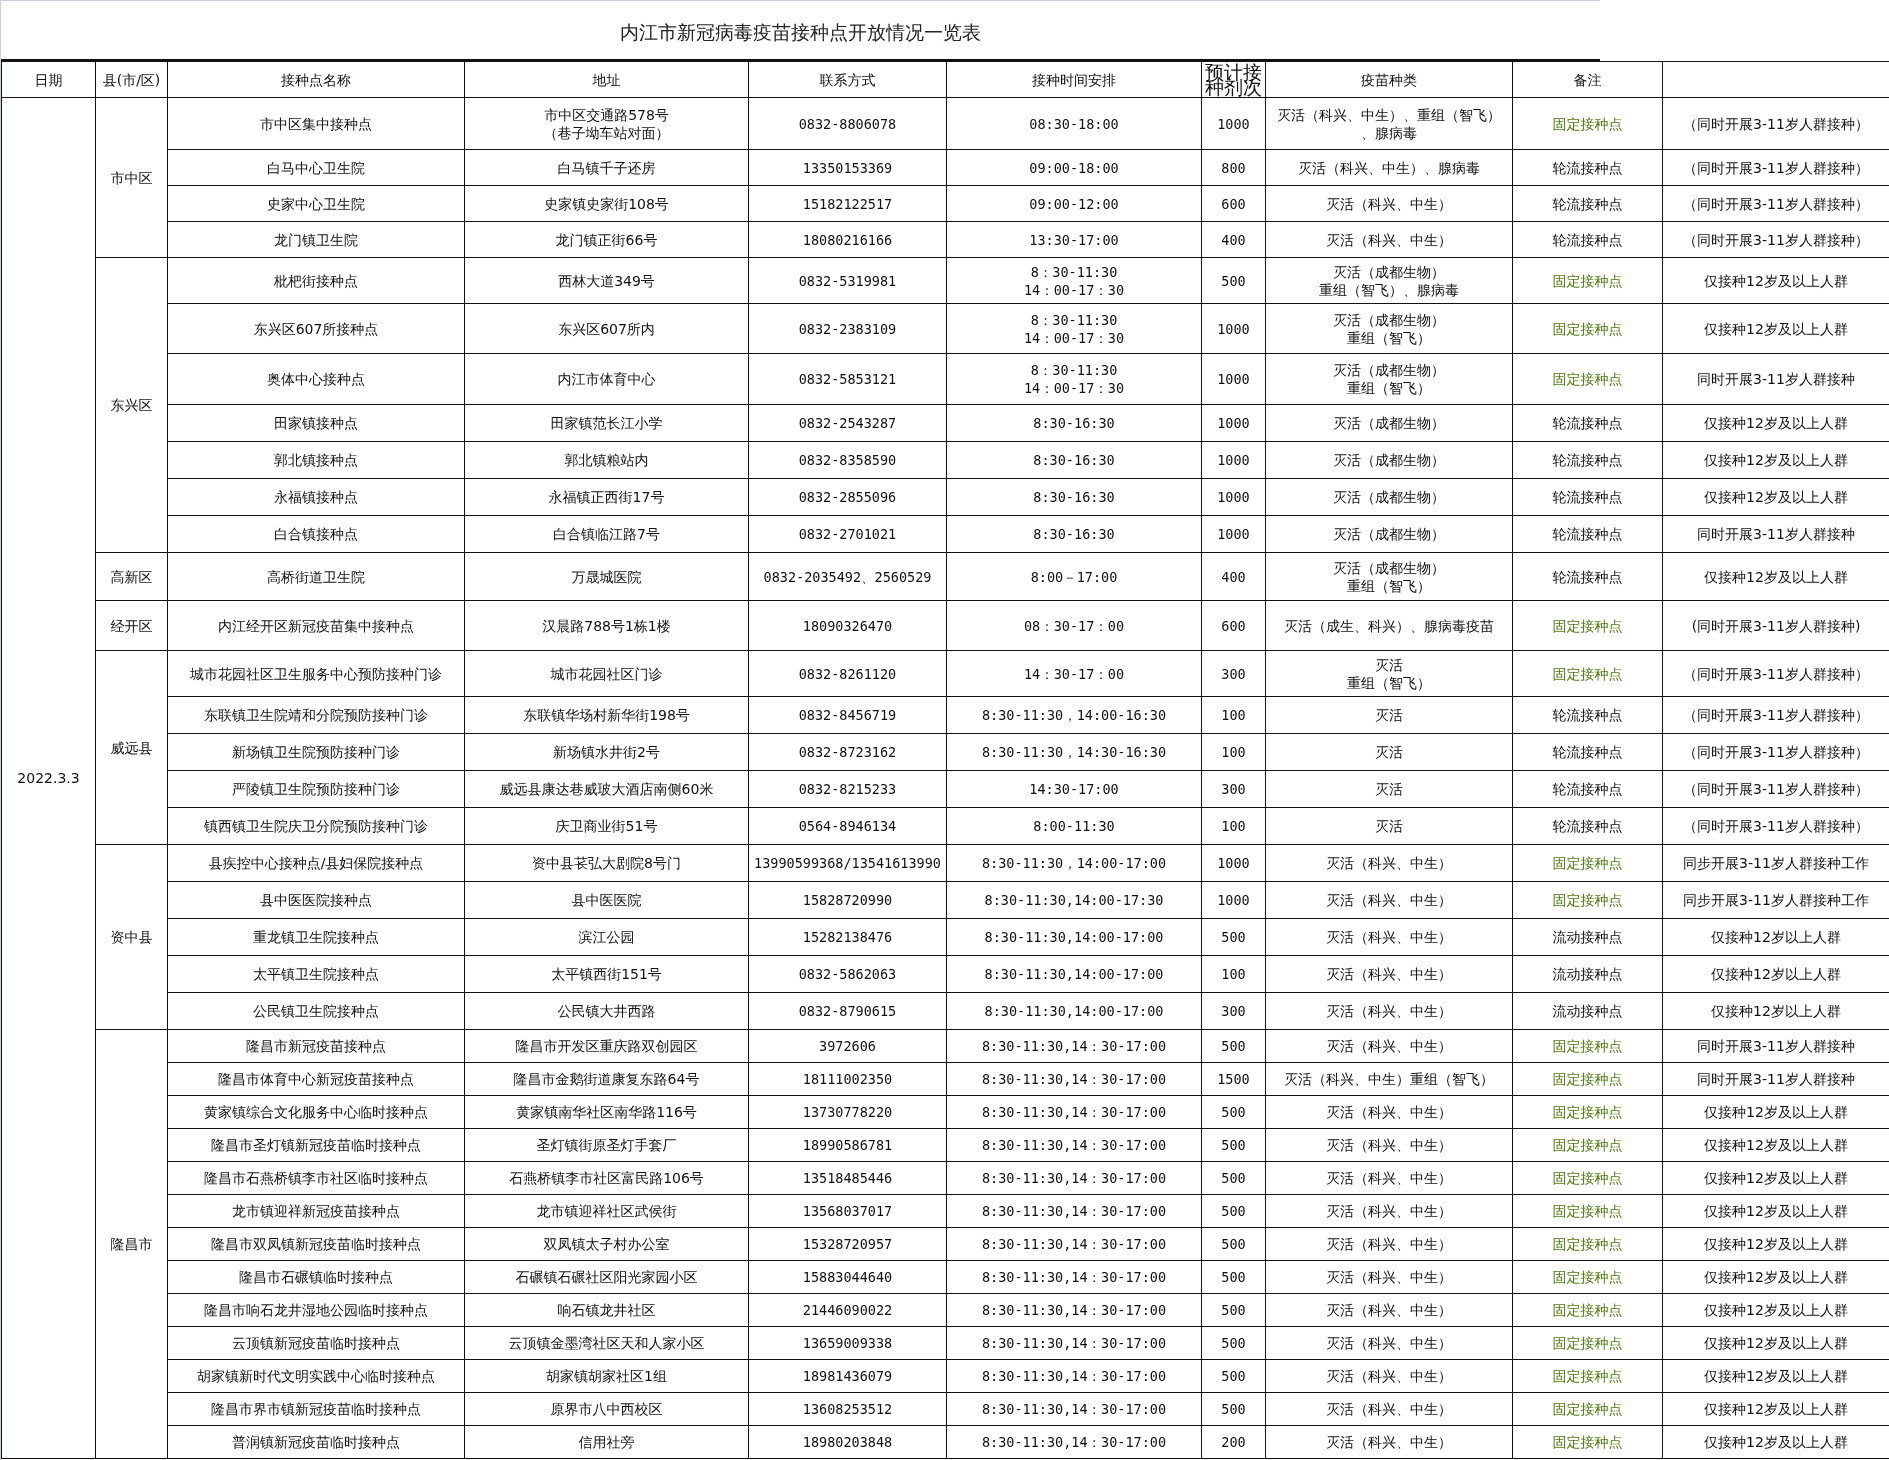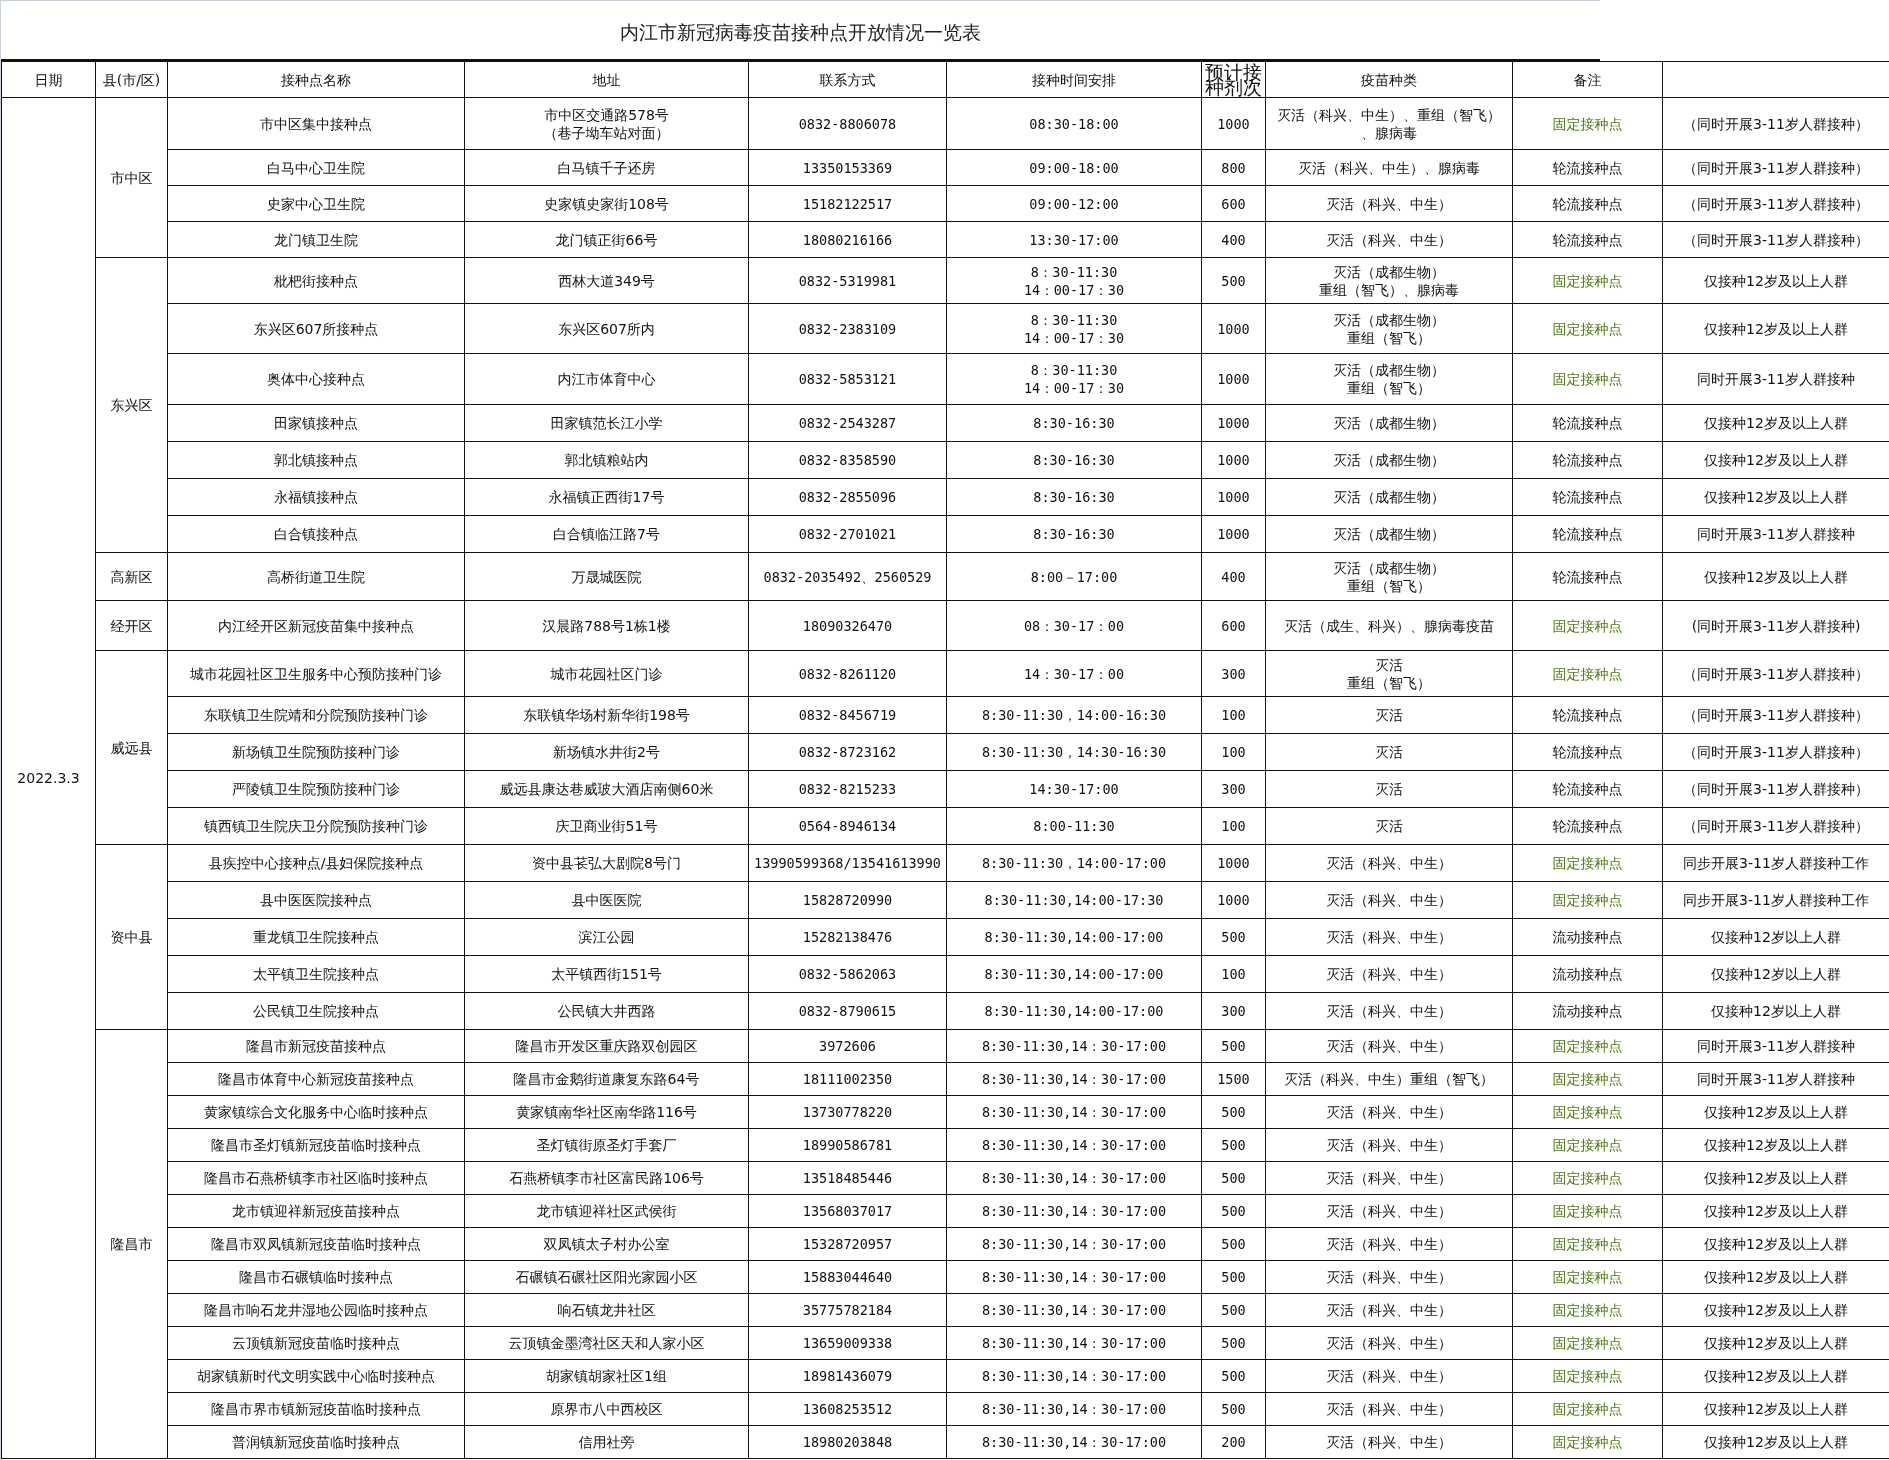--- a/index.html
+++ b/index.html
@@ -370,21 +370,21 @@
           <td class="phone">15883044640</td>
           <td class="time">8:30-11:30,14：30-17:00</td>
           <td class="num">500</td>
           <td>灭活（科兴、中生）</td>
           <td class="red">固定接种点</td>
           <td>仅接种12岁及以上人群</td>
         </tr>
         <tr style="height: 33px;">
           <td>隆昌市响石龙井湿地公园临时接种点</td>
           <td>响石镇龙井社区</td>
-          <td class="phone">35775782184</td>
+          <td class="phone">21446090022</td>
           <td class="time">8:30-11:30,14：30-17:00</td>
           <td class="num">500</td>
           <td>灭活（科兴、中生）</td>
           <td class="red">固定接种点</td>
           <td>仅接种12岁及以上人群</td>
         </tr>
         <tr style="height: 33px;">
           <td>云顶镇新冠疫苗临时接种点</td>
           <td>云顶镇金墨湾社区天和人家小区</td>
           <td class="phone">13659009338</td>

